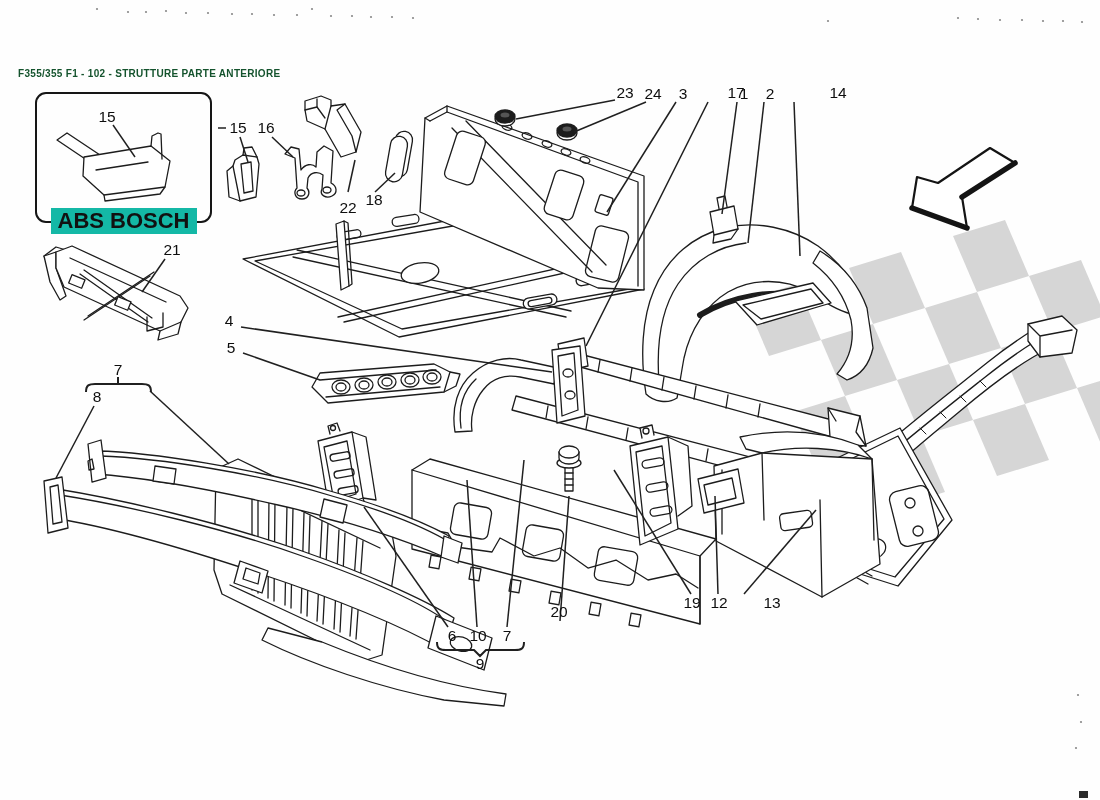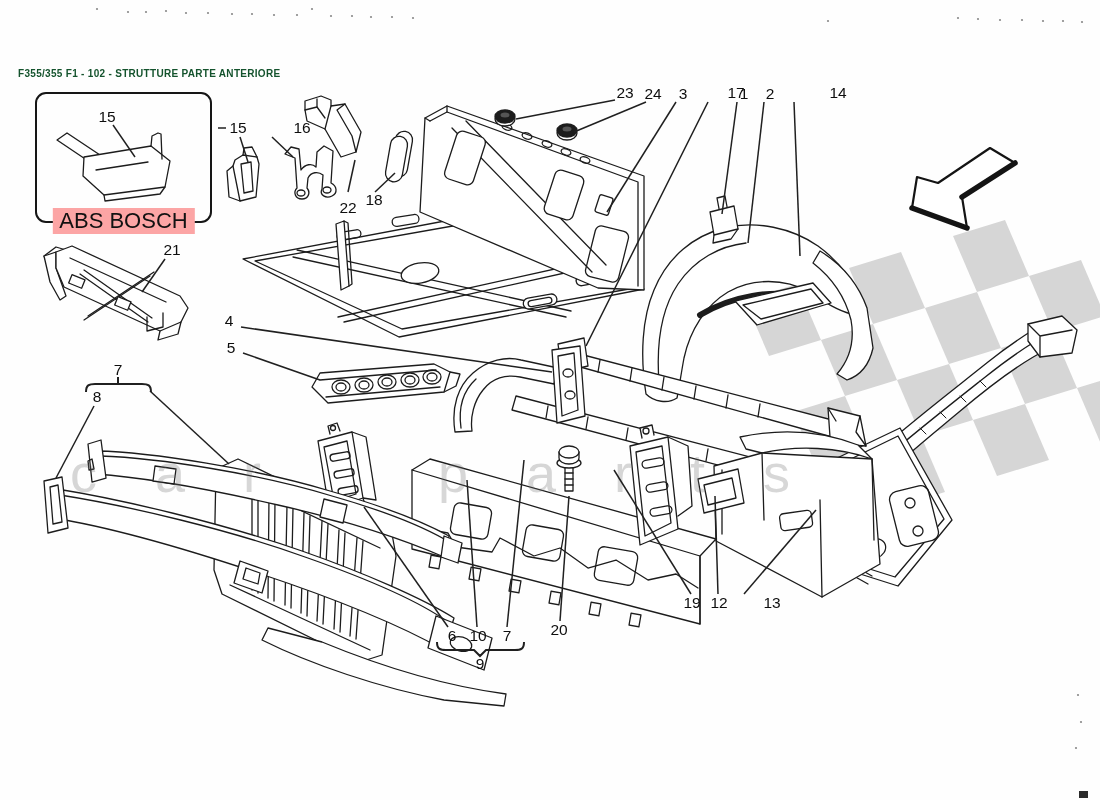--- a/index.html
+++ b/index.html
@@ -11,22 +11,22 @@
       stroke:#1c1c1c;stroke-width:1.3;fill:#fff;stroke-linejoin:round;stroke-linecap:round;}
   #art-svg .nf{fill:none;}
   #art-svg .thin{stroke-width:1;}
   #art-svg .thick{stroke-width:6;fill:none;}
   #art-svg .dark{fill:#1c1c1c;}
   #art-svg .grey{fill:#555;stroke:none;}
   .title{position:absolute;left:18px;top:36px;font-size:10px;font-weight:bold;color:#14532d;
          letter-spacing:.3px;white-space:nowrap;z-index:7;margin-top:32px;}
   .abs-box{position:absolute;left:35px;top:92px;width:173px;height:127px;border:2.5px solid #161616;
            border-radius:11px;z-index:4;}
-  .abs-label{position:absolute;left:50%;bottom:-13px;transform:translateX(-50%);background:#fca5a5;
-             padding:0 7px;font-size:22px;font-weight:normal;color:#111;white-space:nowrap;}
+  .abs-label{position:absolute;left:50%;bottom:-13px;transform:translateX(-50%);background:#14b8a6;
+             padding:0 7px;font-size:22px;font-weight:bold;color:#111;white-space:nowrap;}
   .wm-brand{position:absolute;left:76px;top:276px;font-size:186px;font-weight:bold;line-height:1;
             letter-spacing:-12px;color:rgba(208,85,85,.36);z-index:3;white-space:nowrap;}
   .wm-tagline{position:absolute;left:70px;top:446px;font-size:54px;line-height:1;letter-spacing:58px;
               word-spacing:46px;color:rgba(110,110,110,.28);z-index:3;white-space:nowrap;}
   #flag-svg{z-index:1;} #art-svg{z-index:2;} #overlay-svg{z-index:5;} #callouts{z-index:6;}
   #arrow-svg{z-index:4;}
   .callout{position:absolute;transform:translate(-50%,-50%);font-size:15.5px;font-weight:normal;
            color:#0e0e0e;line-height:1;}
 </style>
 </head>
@@ -288,21 +288,20 @@
       <path class="nf" d="M60,495 C130,506 230,530 305,557 C365,578 420,602 448,622"></path>
       <path d="M44,481 L62,477 L68,528 L48,533 Z"></path>
       <path class="nf" d="M50,487 L58,485 L62,522 L53,524 Z"></path>
       <path d="M240,561 L268,571 L262,593 L234,583 Z"></path>
       <path class="nf" d="M246,568 L260,573 L258,584 L243,579 Z"></path>
       <path d="M436,616 L492,638 L484,670 L428,648 Z"></path>
       <ellipse class="nf" cx="461" cy="644" rx="11" ry="7" transform="rotate(15 461 644)"></ellipse>
     </g>
   </svg>
 
-  <div class="wm-tagline">car parts</div>
 
   <div class="title">F355/355 F1 - 102 - STRUTTURE PARTE ANTERIORE</div>
 
   <div class="abs-box">
     <div class="abs-label">ABS BOSCH</div>
   </div>
 
   <svg class="layer" id="arrow-svg" viewBox="0 0 1100 800">
     <polygon points="912,208 917,177 938,183 990,148 1015,163 962,197 967,228" fill="#fff" stroke="#141414" stroke-width="2.2" stroke-linejoin="round"></polygon>
     <path d="M967,228 L912,208" stroke="#141414" stroke-width="5.5" stroke-linecap="round" fill="none"></path>
@@ -363,38 +362,38 @@
       <circle cx="1082" cy="22" r="1.1" fill="#8a8a8a"></circle>
       <circle cx="1078" cy="695" r="1.1" fill="#8a8a8a"></circle>
       <circle cx="1081" cy="722" r="1.1" fill="#8a8a8a"></circle>
       <circle cx="1076" cy="748" r="1.1" fill="#8a8a8a"></circle>
       <rect x="1079" y="791" width="9" height="7" fill="#2b2b2b"></rect>
     </svg>
 
   <div class="layer" id="callouts">
       <div class="callout" style="left: 107px; top: 117px;">15</div>
       <div class="callout" style="left: 238px; top: 128px;">15</div>
-      <div class="callout" style="left: 266px; top: 128px; margin-left: 36px;">16</div>
+      <div class="callout" style="left: 266px; top: 128px;">16</div>
       <div class="callout" style="left: 348px; top: 200px; margin-top: 8px;">22</div>
       <div class="callout" style="left: 374px; top: 200px;">18</div>
       <div class="callout" style="left: 172px; top: 250px;">21</div>
       <div class="callout" style="left: 625px; top: 93px;">23</div>
       <div class="callout" style="left: 653px; top: 94px;">24</div>
       <div class="callout" style="left: 683px; top: 94px;">3</div>
       <div class="callout" style="left: 716px; top: 93px; margin-left: 20px;">17</div>
       <div class="callout" style="left: 744px; top: 94px;">1</div>
       <div class="callout" style="left: 770px; top: 94px;">2</div>
       <div class="callout" style="left: 838px; top: 93px; text-align: right;">14</div>
       <div class="callout" style="left: 229px; top: 321px;">4</div>
       <div class="callout" style="left: 231px; top: 348px;">5</div>
       <div class="callout" style="left: 118px; top: 370px;">7</div>
       <div class="callout" style="left: 97px; top: 397px;">8</div>
       <div class="callout" style="left: 452px; top: 636px;">6</div>
       <div class="callout" style="left: 478px; top: 636px;">10</div>
       <div class="callout" style="left: 507px; top: 636px;">7</div>
       <div class="callout" style="left: 480px; top: 664px;">9</div>
-      <div class="callout" style="left: 559px; top: 630px;">20</div>
+      <div class="callout" style="left: 559px; top: 612px;">20</div>
       <div class="callout" style="left: 692px; top: 603px;">19</div>
       <div class="callout" style="left: 719px; top: 603px;">12</div>
       <div class="callout" style="left: 772px; top: 603px;">13</div>
     </div>
 
 </div>
 
 </body></html>

